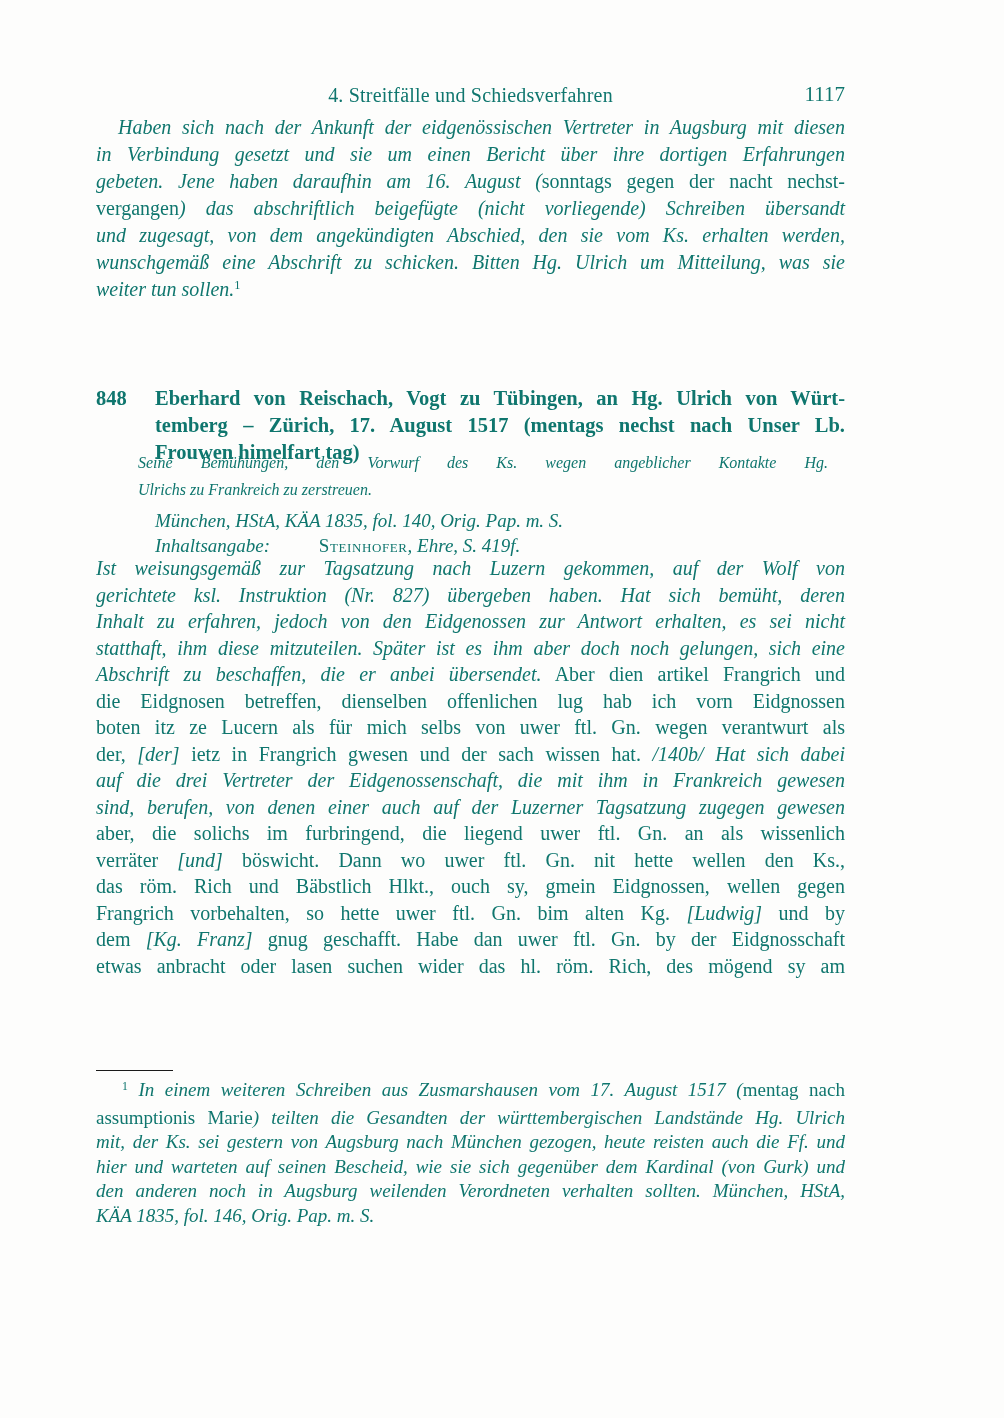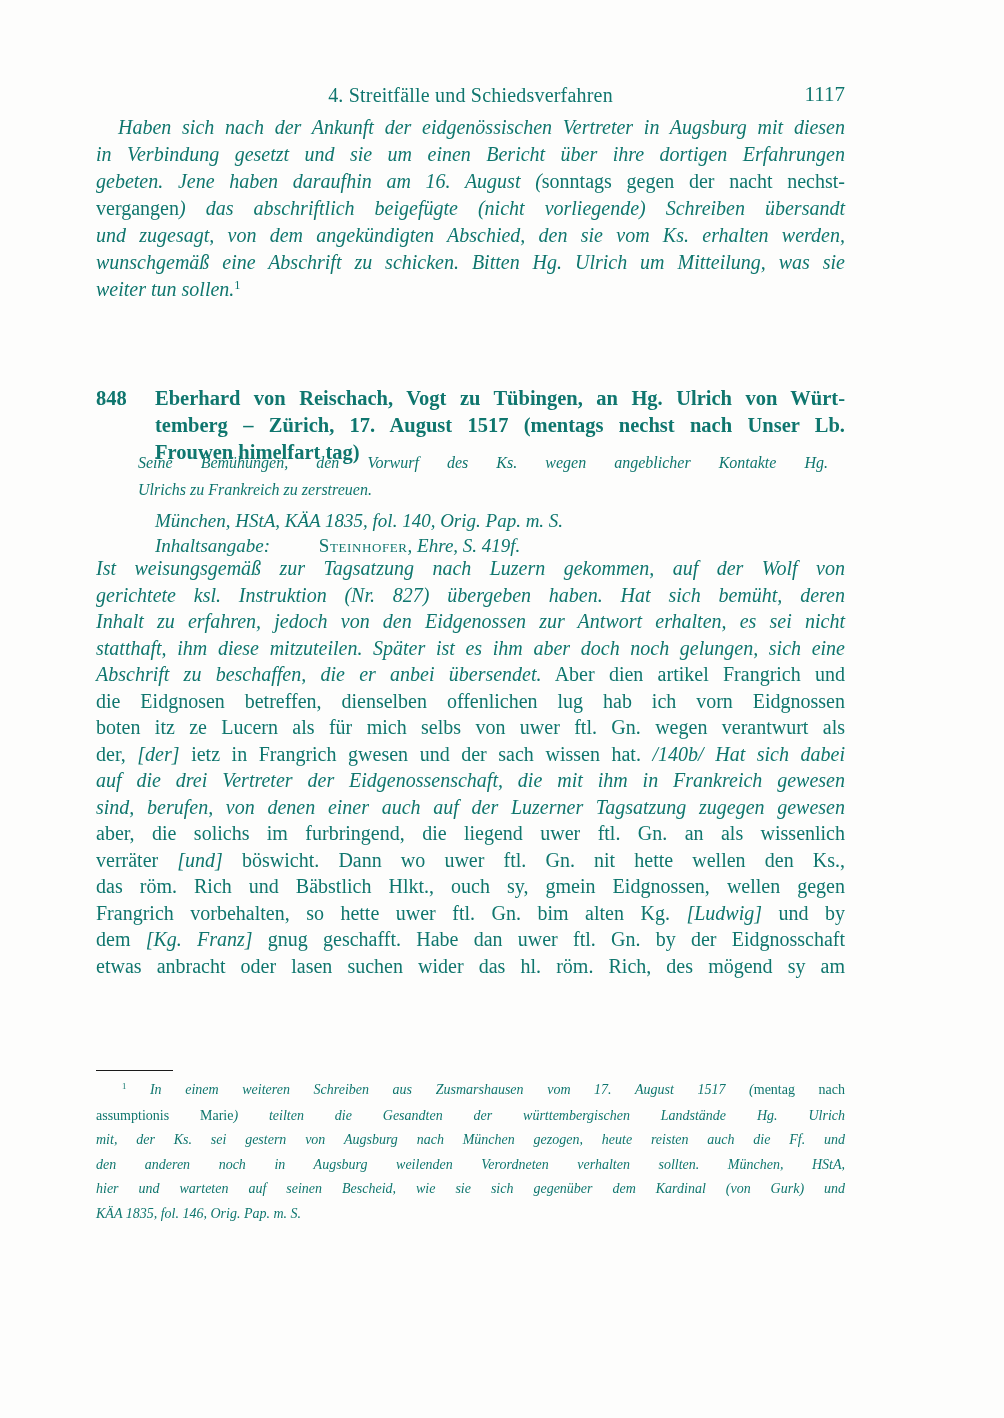--- a/index.html
+++ b/index.html
@@ -31,21 +31,21 @@
   .sup { font-style: normal; font-size: 0.62em; position: relative; top: -0.55em; }
 
   .intro     { position: absolute; left: 96px;  top: 114px;  width: 749px; font-size: 20px;   line-height: 27px; }
   .entry-heading { position: absolute; left: 96px; top: 349px; width: 749px; font-size: 20.5px; line-height: 27px; margin-top: 36px; }
   .entry-heading .entry-number { position: absolute; left: 0; top: 0; font-weight: bold; }
   .entry-heading .heading-lines { margin-left: 59px; }
   .summary   { position: absolute; left: 138px; top: 449px;  width: 690px; font-size: 16px;   line-height: 27px; }
   .source    { position: absolute; left: 155px; top: 508px;  width: 690px; font-size: 19px;   line-height: 25px; }
   .body-text { position: absolute; left: 96px;  top: 555px;  width: 749px; font-size: 20px;   line-height: 26.5px; }
   .fn-rule   { position: absolute; left: 96px;  top: 1070px; width: 77px;  border: none; border-top: 1.6px solid #1a1a1a; margin: 0; }
-  .footnote  { position: absolute; left: 96px;  top: 1078px; width: 749px; font-size: 14px; line-height: 24.6px; }
+  .footnote  { position: absolute; left: 96px;  top: 1078px; width: 749px; font-size: 19px; line-height: 24.6px; }
 </style>
 </head>
 <body>
 
 <div class="page">
 
   <div class="header">
     <div class="section">4. Streitfälle und Schiedsverfahren</div>
     <div class="pagenum">1117</div>
   </div>
@@ -97,18 +97,18 @@
       <div class="tl"><span class="ro">dem </span><span class="it">[Kg. Franz]</span><span class="ro"> gnug geschafft. Habe dan uwer ftl. Gn. by der Eidgnosschaft</span></div>
       <div class="tl"><span class="ro">etwas anbracht oder lasen suchen wider das hl. röm. Rich, des mögend sy am</span></div>
     </div>
 
   <hr class="fn-rule">
 
   <div class="footnote">
       <div class="tl ind"><span class="sup">1</span><span class="it"> In einem weiteren Schreiben aus Zusmarshausen vom 17. August 1517 (</span><span class="ro">mentag nach</span></div>
       <div class="tl"><span class="ro">assumptionis Marie</span><span class="it">) teilten die Gesandten der württembergischen Landstände Hg. Ulrich</span></div>
       <div class="tl"><span class="it">mit, der Ks. sei gestern von Augsburg nach München gezogen, heute reisten auch die Ff. und</span></div>
+      <div class="tl"><span class="it">hier und warteten auf seinen Bescheid, wie sie sich gegenüber dem Kardinal (von Gurk) und</span></div>
       <div class="tl"><span class="it">den anderen noch in Augsburg weilenden Verordneten verhalten sollten. München, HStA,</span></div>
-      <div class="tl"><span class="it">hier und warteten auf seinen Bescheid, wie sie sich gegenüber dem Kardinal (von Gurk) und</span></div>
       <div class="tl last-left"><span class="it">KÄA 1835, fol. 146, Orig. Pap. m. S.</span></div>
     </div>
 
 </div>
 
 </body></html>

